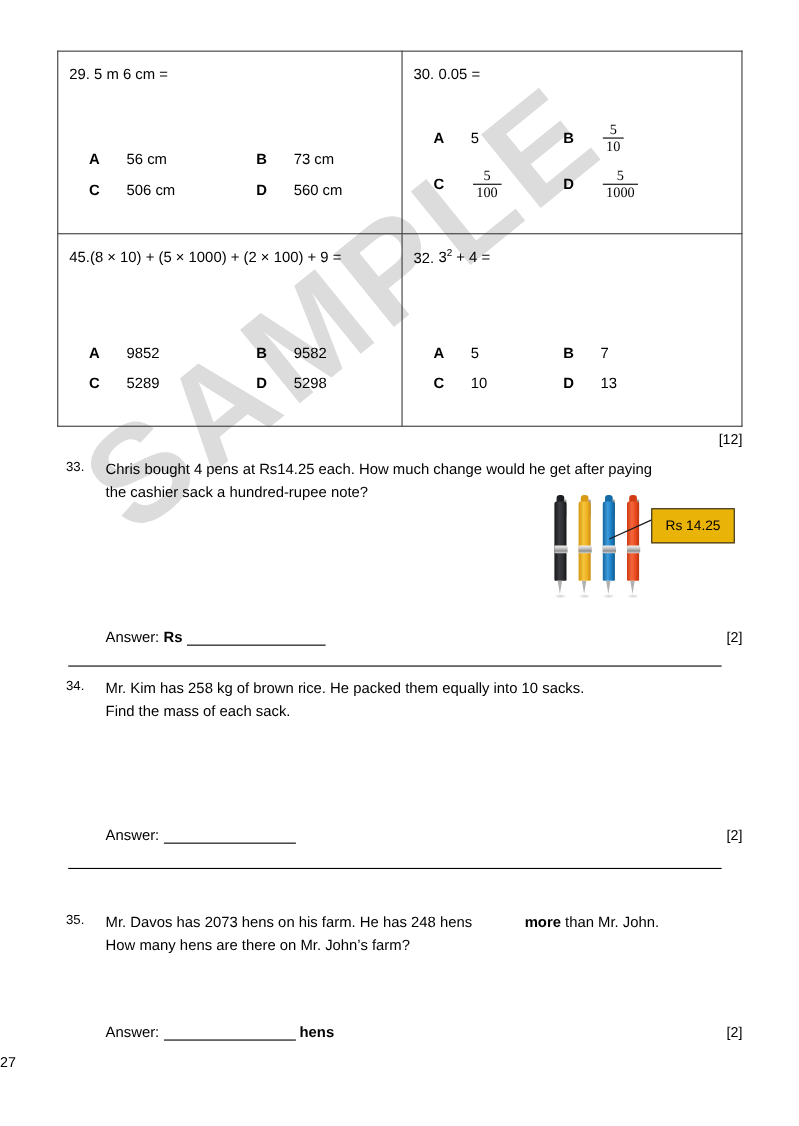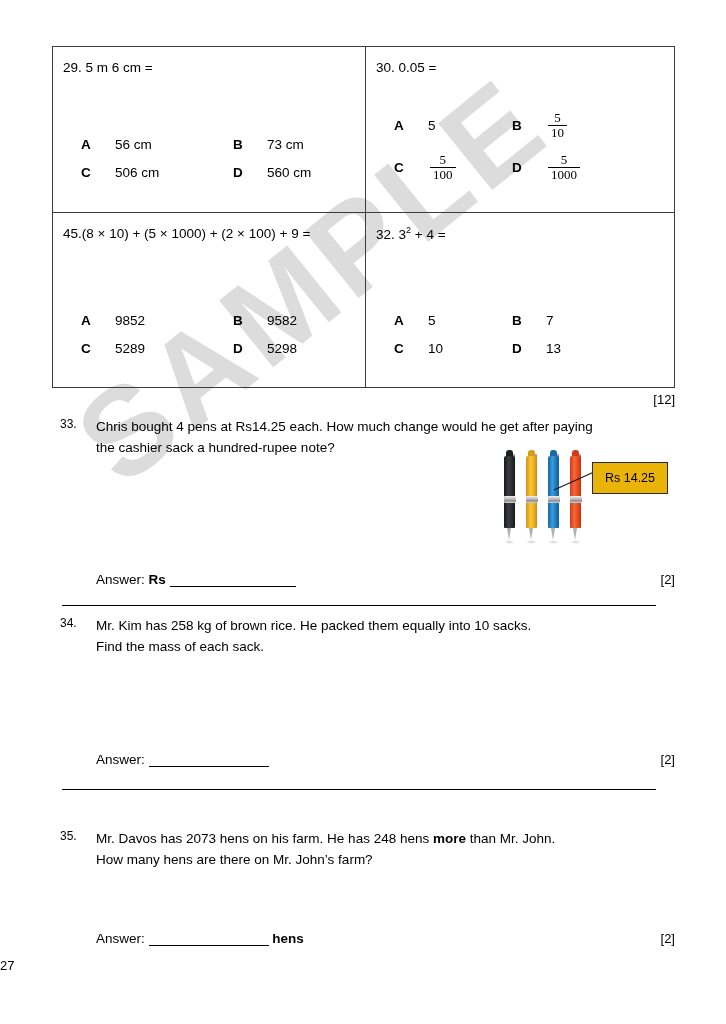--- a/index.html
+++ b/index.html
@@ -148,21 +148,21 @@
     position: absolute;
     left: 0;
     top: 0;
     font-size: 12px;
   }
   .sq-body {
     margin-left: 36px;
     font-size: 13.5px;
     line-height: 1.55;
   }
-  .sq-body b { font-weight: bold; }
+  .sq-body b { font-weight: bold; margin-left: 44px; }
 
   .answer-line {
     position: absolute;
     left: 96px;
     font-size: 13.5px;
     white-space: nowrap;
   }
   .answer-line .lbl { font-weight: normal; }
   .answer-line .strong { font-weight: bold; }
   .blank {

